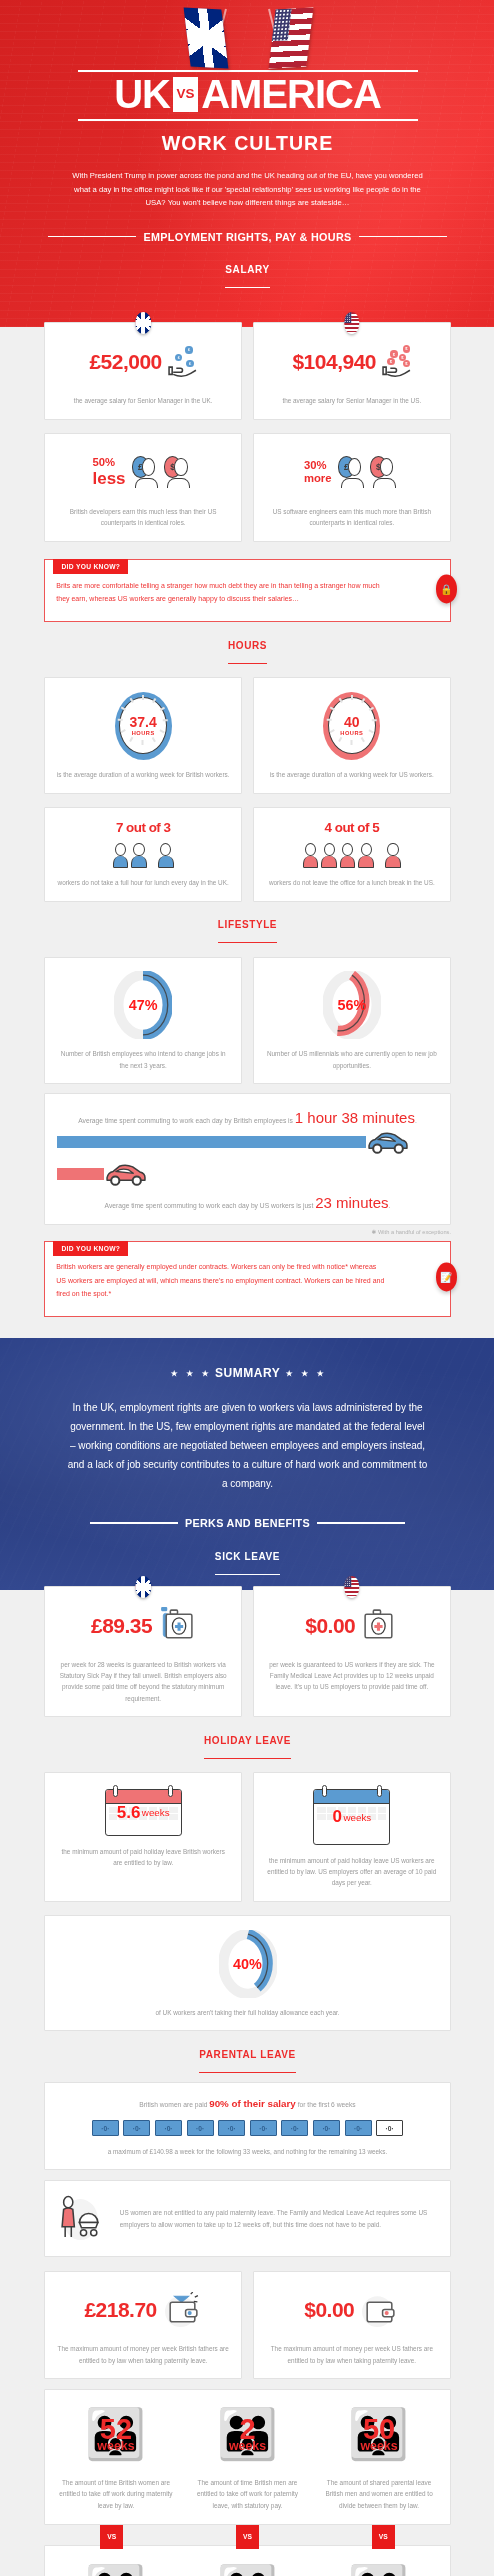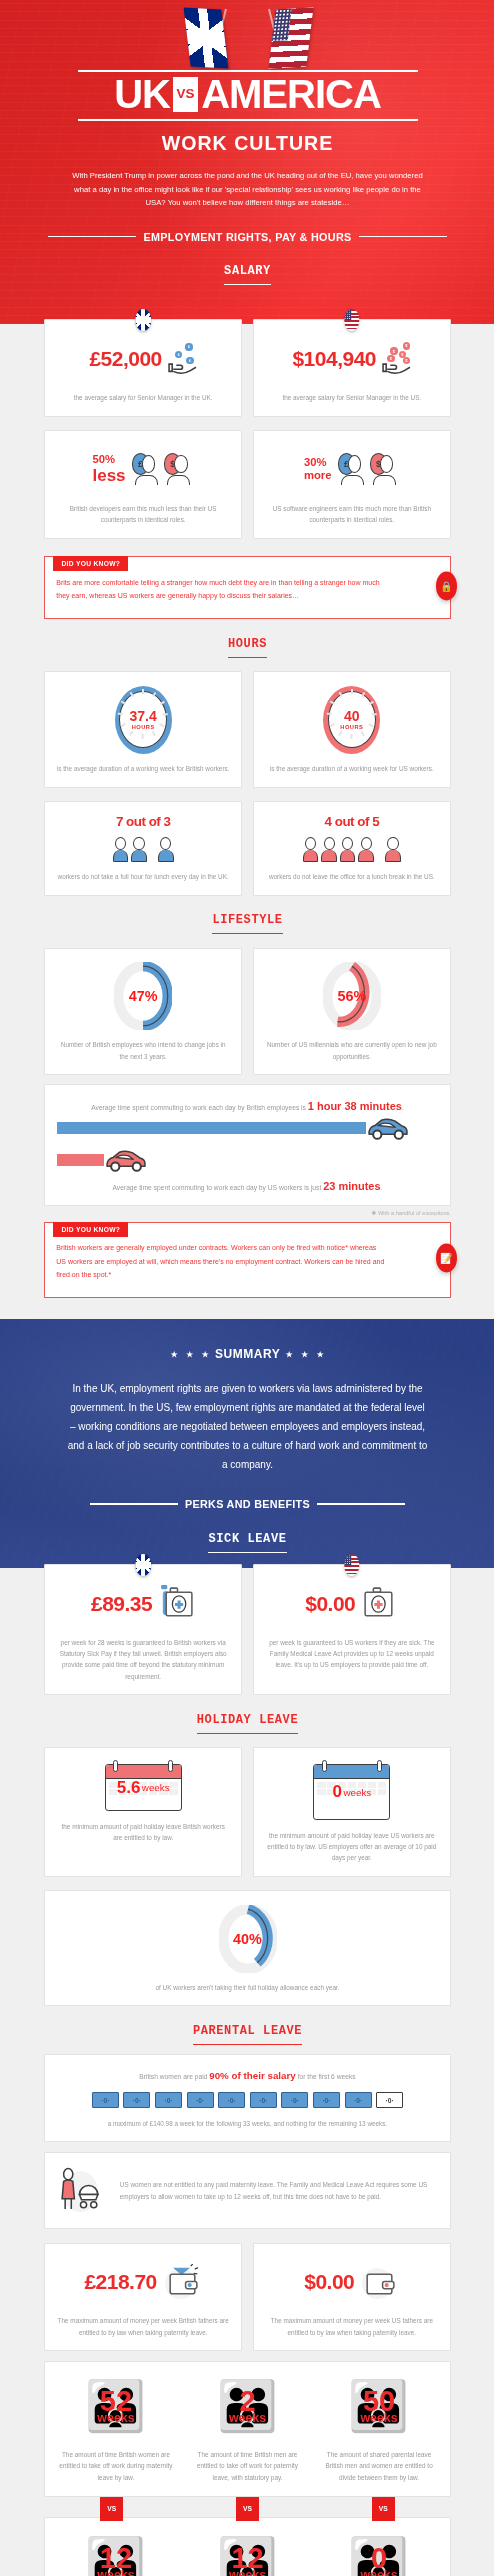--- a/index.html
+++ b/index.html
@@ -87,22 +87,22 @@
     display:flex;align-items:center;justify-content:center;gap:7.2px;
     padding:20.6px 0 4.1px;
   }
   .band-head .line{height:1.5px;background:#fff;width:88px;}
   .band-head h2{color:#fff;font-size:10.8px;font-weight:bold;letter-spacing:0.3px;white-space:nowrap;}
 
   .section-label{
     text-align:center;padding:17.5px 0 0;
   }
   .section-label span{
-    display:inline-block;color:#ee2b2b;font-size:12px;font-weight:bold;letter-spacing:0.6px;
-    padding-bottom:6px;border-bottom:1.5px solid #ee2b2b;font-family:Liberation Mono, monospace;
+    display:inline-block;color:#ee2b2b;font-size:10px;font-weight:bold;letter-spacing:0.6px;
+    padding-bottom:12px;border-bottom:1.5px solid #ee2b2b;
   }
   .section-label.on-red span{color:#fff;border-bottom-color:#fff;}
   .section-label.on-blue span{color:#fff;border-bottom-color:#fff;}
 
   
   .grid2{display:flex;gap:10.3px;width:407px;margin:13.4px auto 0;}
   .card{
     flex:1;background:#fff;border:0.5px solid #e2e2e2;border-radius:1px;
     padding:13.4px 11.3px 12.4px;text-align:center;position:relative;
   }
@@ -177,21 +177,21 @@
     border:1.5px solid #3d3d3d;border-radius:50%;background:#fff;}
   .person .body{position:absolute;bottom:0;left:1px;right:1px;height:12.4px;
     border:1.5px solid #3d3d3d;border-top:none;border-radius:7.2px 7.2px 1.5px 1.5px;}
   .person.blue .body{background:#5b9bd1;}
   .person.red  .body{background:#ef7375;}
   .people .gap{width:7.2px;}
 
   
   .commute{padding:3.1px 0 2.1px;}
   .commute .line1,.commute .line2{color:#9a9a9a;font-size:6.7px;}
-  .commute .hl{color:#ee2b2b;font-size:11px;font-weight:bold;}
+  .commute .hl{color:#ee2b2b;font-size:15px;font-weight:normal;}
   .bar-row{display:flex;align-items:center;height:32px;}
   .bar{height:12.4px;}
   .bar.blue{background:#5b9bd1;}
   .bar.red{background:#ef7375;}
   .car{width:43px;height:24px;position:relative;flex:none;}
 
   
   .dyk-wrap{width:407px;margin:17.5px auto 0;position:relative;}
   .dyk-tag{
     position:absolute;top:0;left:9.3px;background:#ee2020;color:#fff;

